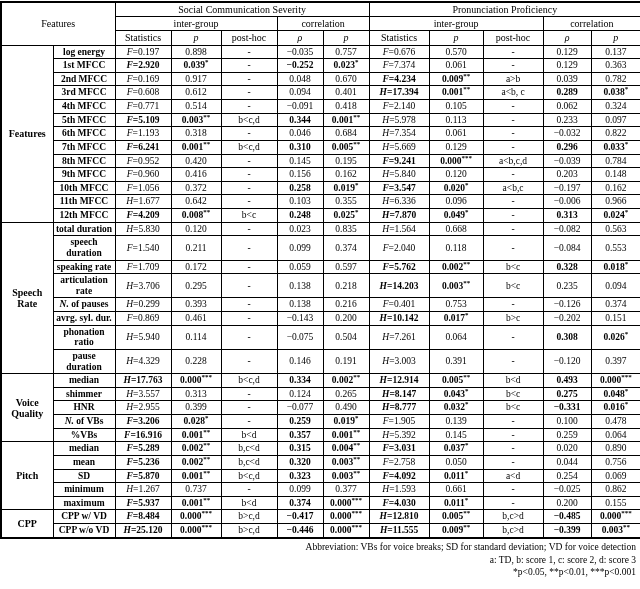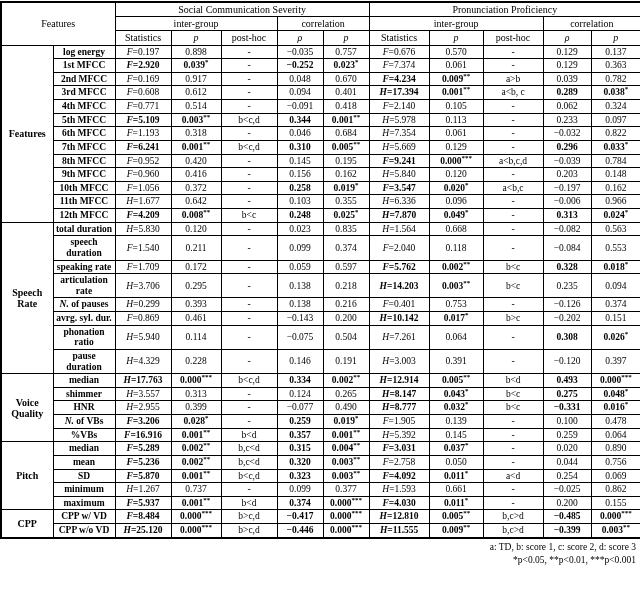--- a/index.html
+++ b/index.html
@@ -496,16 +496,17 @@
           <td class="bold secL"><i>H</i>=11.555</td>
           <td class="bold">0.009<sup>**</sup></td>
           <td>b,c&gt;d</td>
           <td class="bold">−0.399</td>
           <td class="bold">0.003<sup>**</sup></td>
         </tr>
       </tbody>
   </table>
 
   <div class="footnotes">
+    <div>Abbreviation: VBs for voice breaks; SD for standard deviation; VD for voice detection</div>
     <div>a: TD, b: score 1, c: score 2, d: score 3</div>
     <div>*p&lt;0.05, **p&lt;0.01, ***p&lt;0.001</div>
   </div>
 </div>
 
 </body></html>

